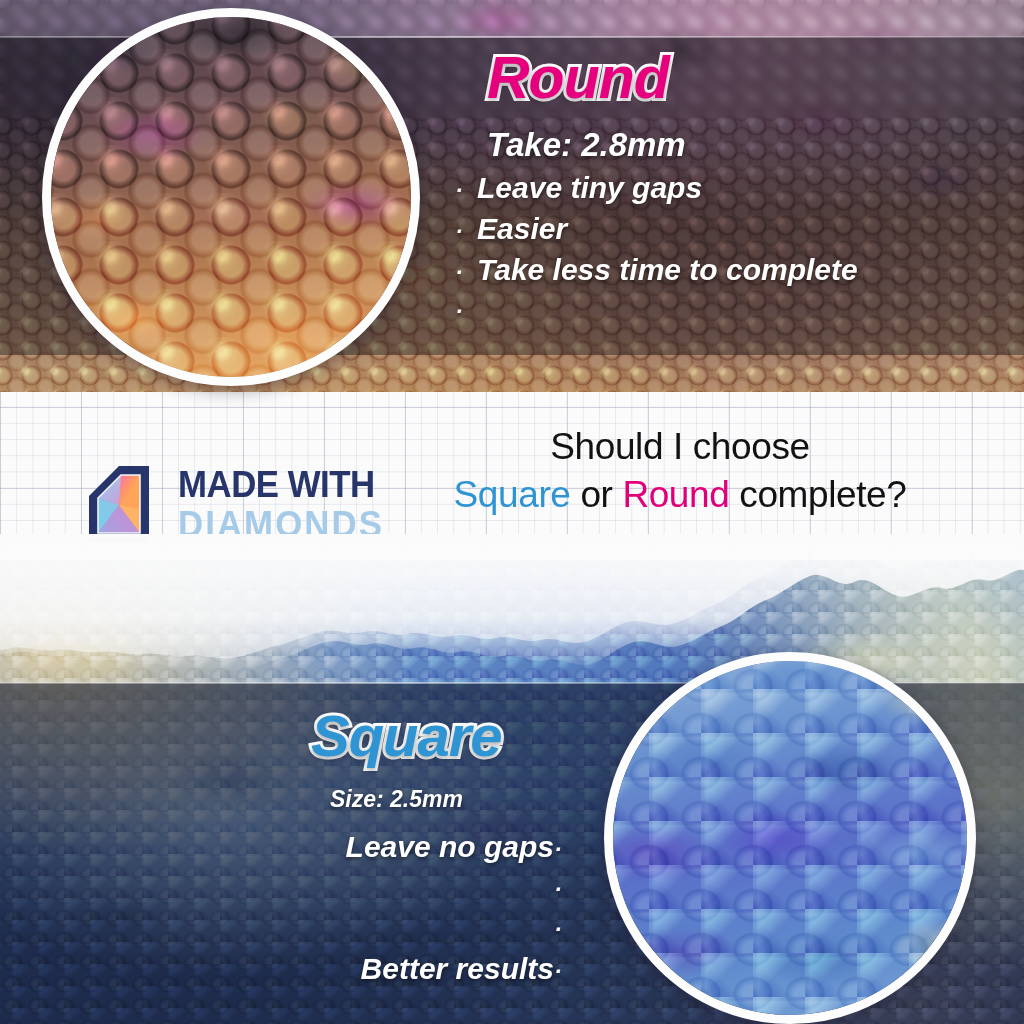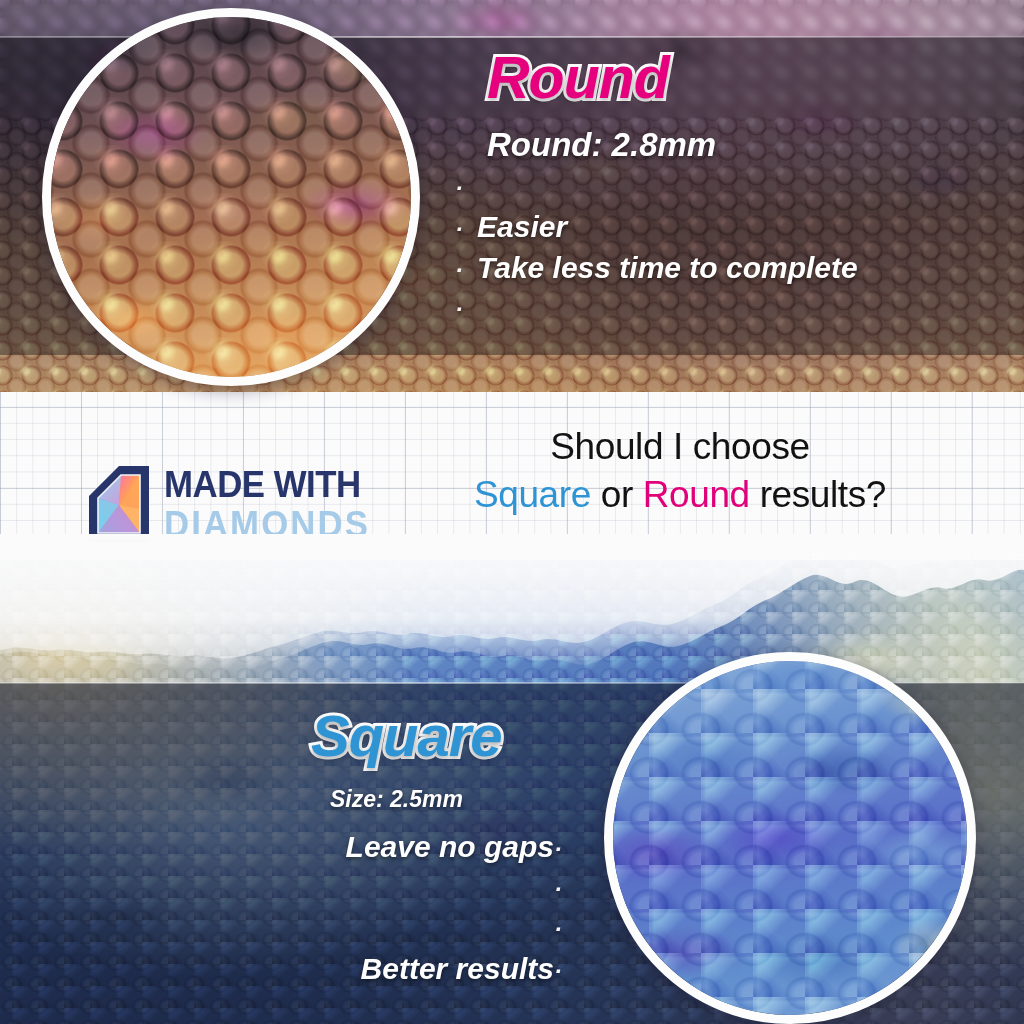--- a/index.html
+++ b/index.html
@@ -306,21 +306,21 @@
     display:flex; align-items:baseline; justify-content:flex-end; 
     font-size:30px; font-weight:bold; font-style:italic; color:#ffffff;
     line-height:40px; white-space:nowrap;
     text-shadow:0 2px 4px rgba(0,0,0,.55);
   }
   #square-list .dot{ font-size:24px; line-height:40px; opacity:.95; }
 
   
   #center-band{ position:absolute; left:0; top:392px; width:1024px; height:170px; }
 
-  #logo{ position:absolute; left:88px; top:462px; width:300px; height:84px; display:flex; align-items:center; gap:14px; }
+  #logo{ position:absolute; left:88px; top:462px; width:300px; height:84px; display:flex; align-items:center; gap:28px; }
   #logo-mark{ width:62px; height:78px; flex:0 0 auto; }
   #logo-words{ display:flex; flex-direction:column; line-height:1; }
   #logo-made{
     font-size:37px; font-weight:bold; color:#27356B;
     letter-spacing:-.5px; transform:scaleX(.94); transform-origin:left center;
   }
   #logo-diamonds{
     font-size:37px; font-weight:bold; color:#A6CBE8;
     letter-spacing:2.2px; transform:scaleX(.94); transform-origin:left center;
     margin-top:3px;
@@ -424,21 +424,21 @@
       <path d="M33,10 L52,10 L52,68 L10,68 L10,33 Z" fill="none" stroke="#F2F4FA" stroke-width="1.6"></path>
     </svg>
     <div id="logo-words">
       <div id="logo-made">MADE WITH</div>
       <div id="logo-diamonds">DIAMONDS</div>
     </div>
   </div>
 
   <div id="question">
     <div id="q-line1">Should I choose</div>
-    <div id="q-line2"><span id="q-square">Square</span><span> or </span><span id="q-round">Round</span><span> results?</span></div>
+    <div id="q-line2"><span id="q-square">Square</span><span> or </span><span id="q-round">Round</span><span> complete?</span></div>
   </div>
 
   <div id="bottom-panel">
     <div id="bottom-photo">
       <div class="base"></div>
       <div class="colorspots"></div>
       <div class="cells"></div>
       <div class="cells2"></div>
     </div>
     <div id="bottom-scrim"></div>
@@ -489,24 +489,25 @@
     <div class="domes2"></div>
   </div>
 
   <div class="inset" id="inset-square">
     <div class="fill"></div>
     <div class="domes"></div>
     <div class="domes2"></div>
   </div>
 
   <div class="title-round">Round</div>
-  <div class="round-size">Round:  2.8mm</div>
+  <div class="round-size">Take:  2.8mm</div>
   <ul id="round-list">
     <li>
       <span class="dot">·</span>
+      <span>Leave tiny gaps</span>
     </li>
     <li>
       <span class="dot">·</span>
       <span>Easier</span>
     </li>
     <li>
       <span class="dot">·</span>
       <span>Take less time to complete</span>
     </li>
     <li>

